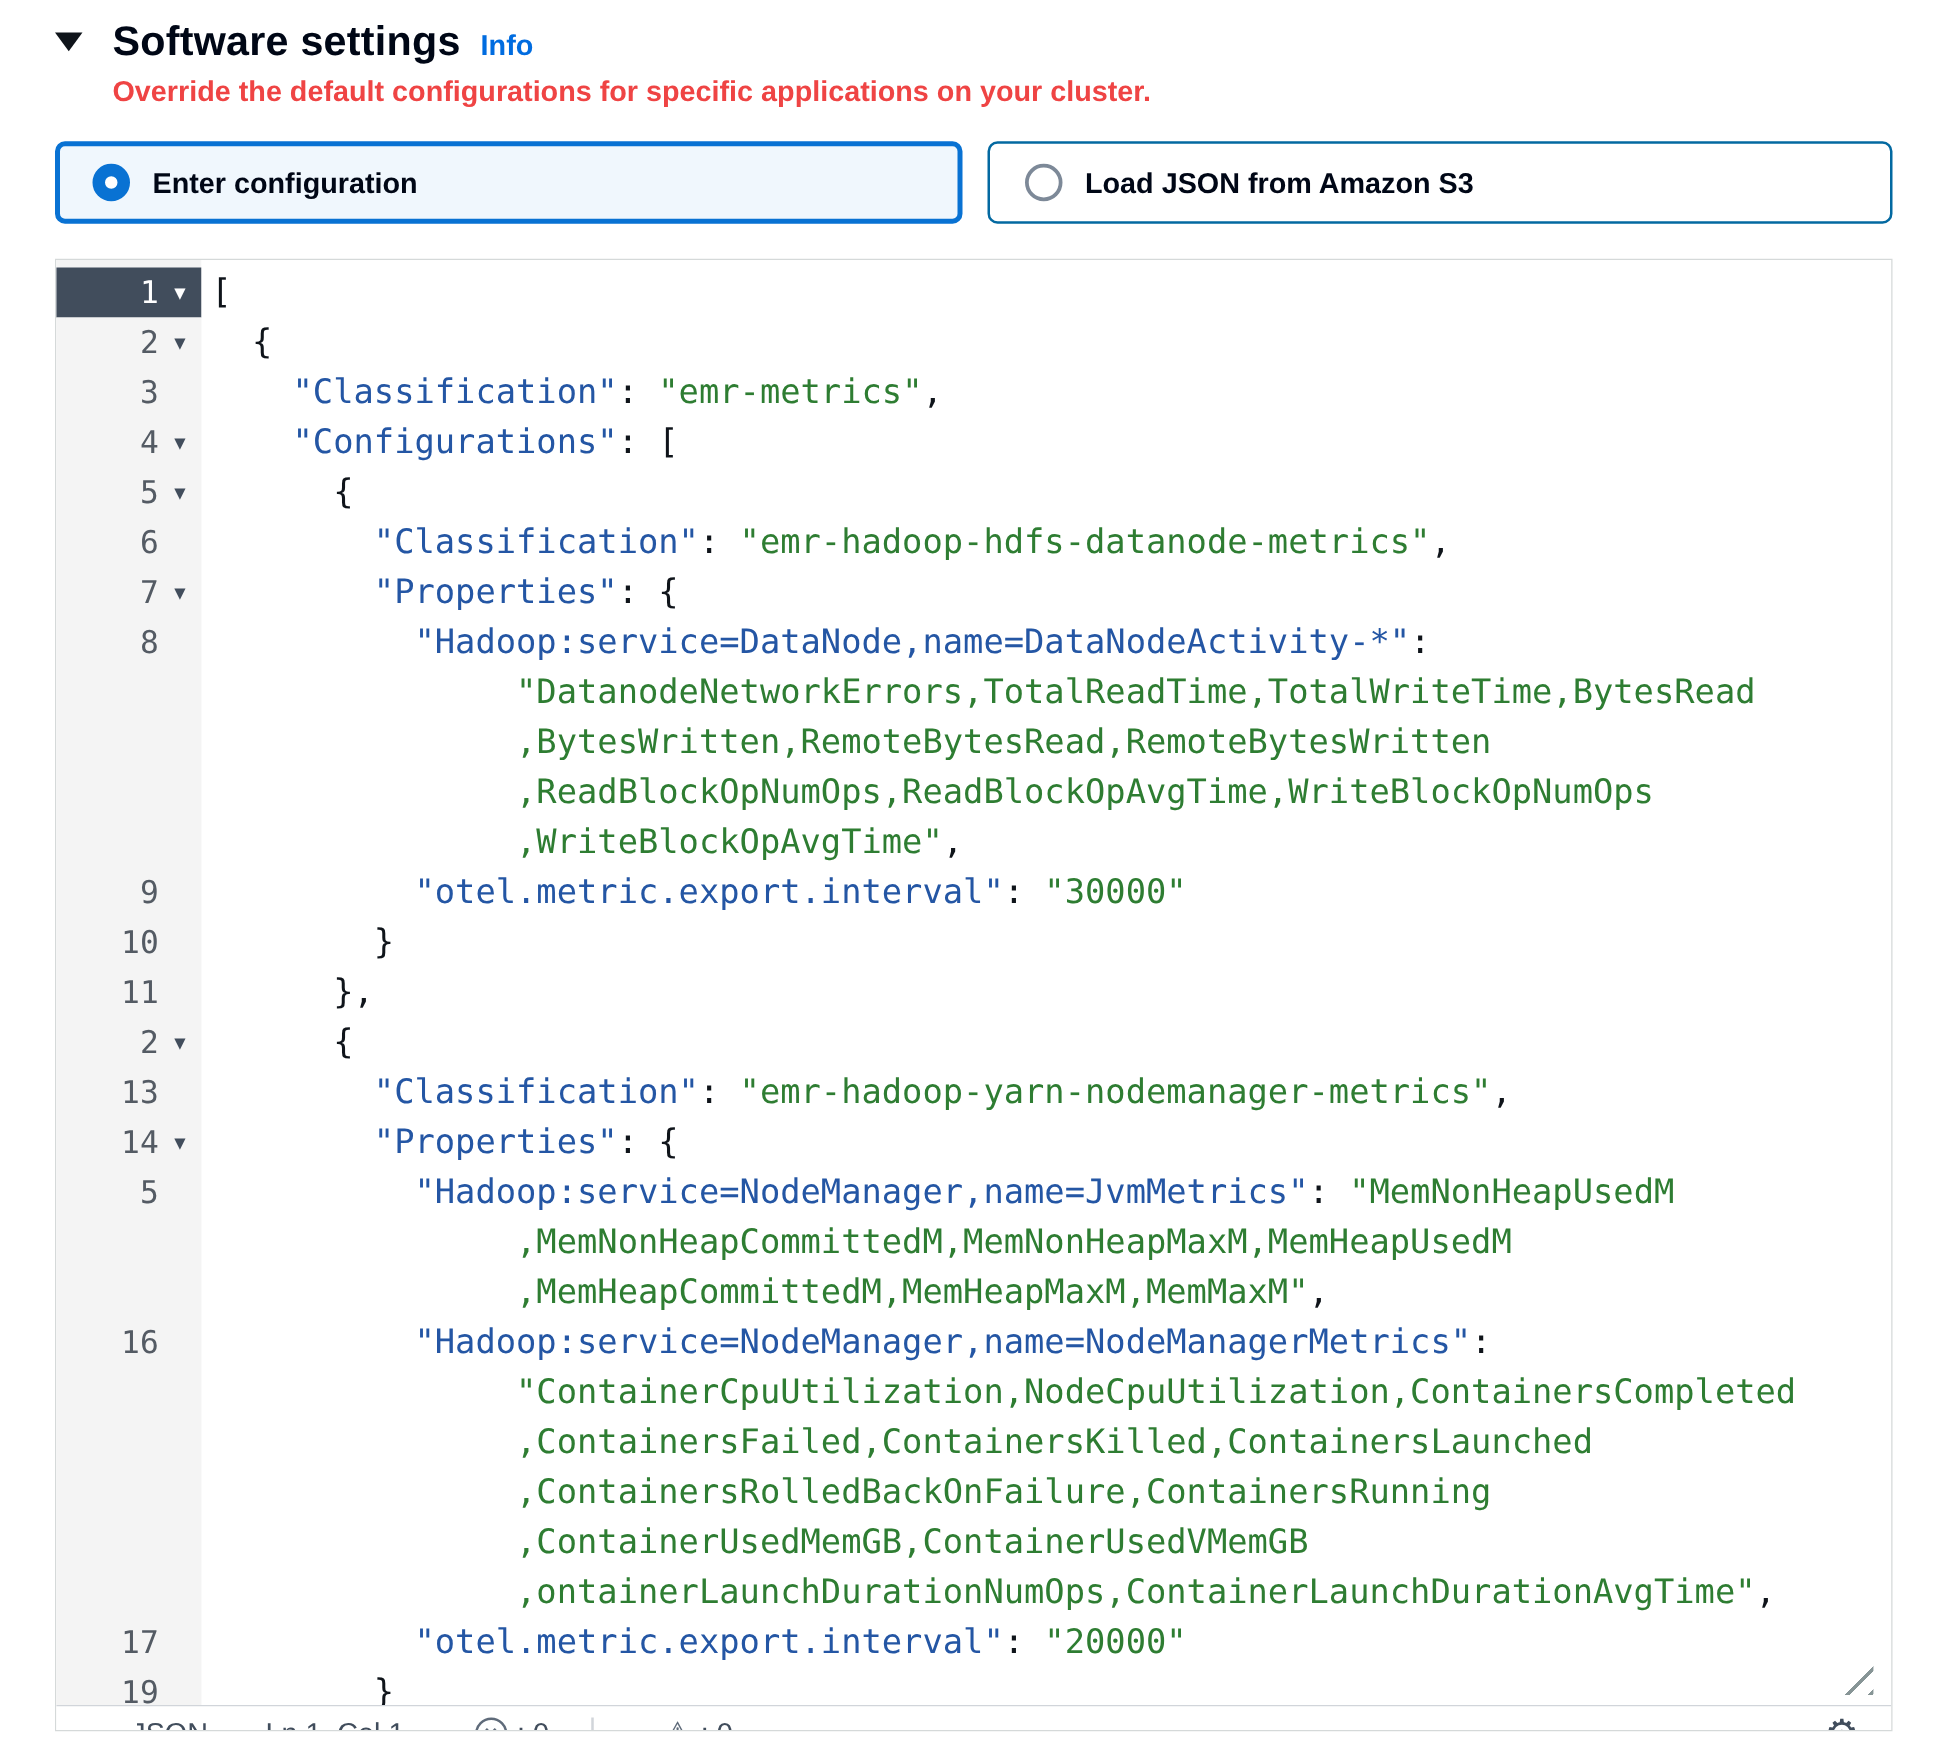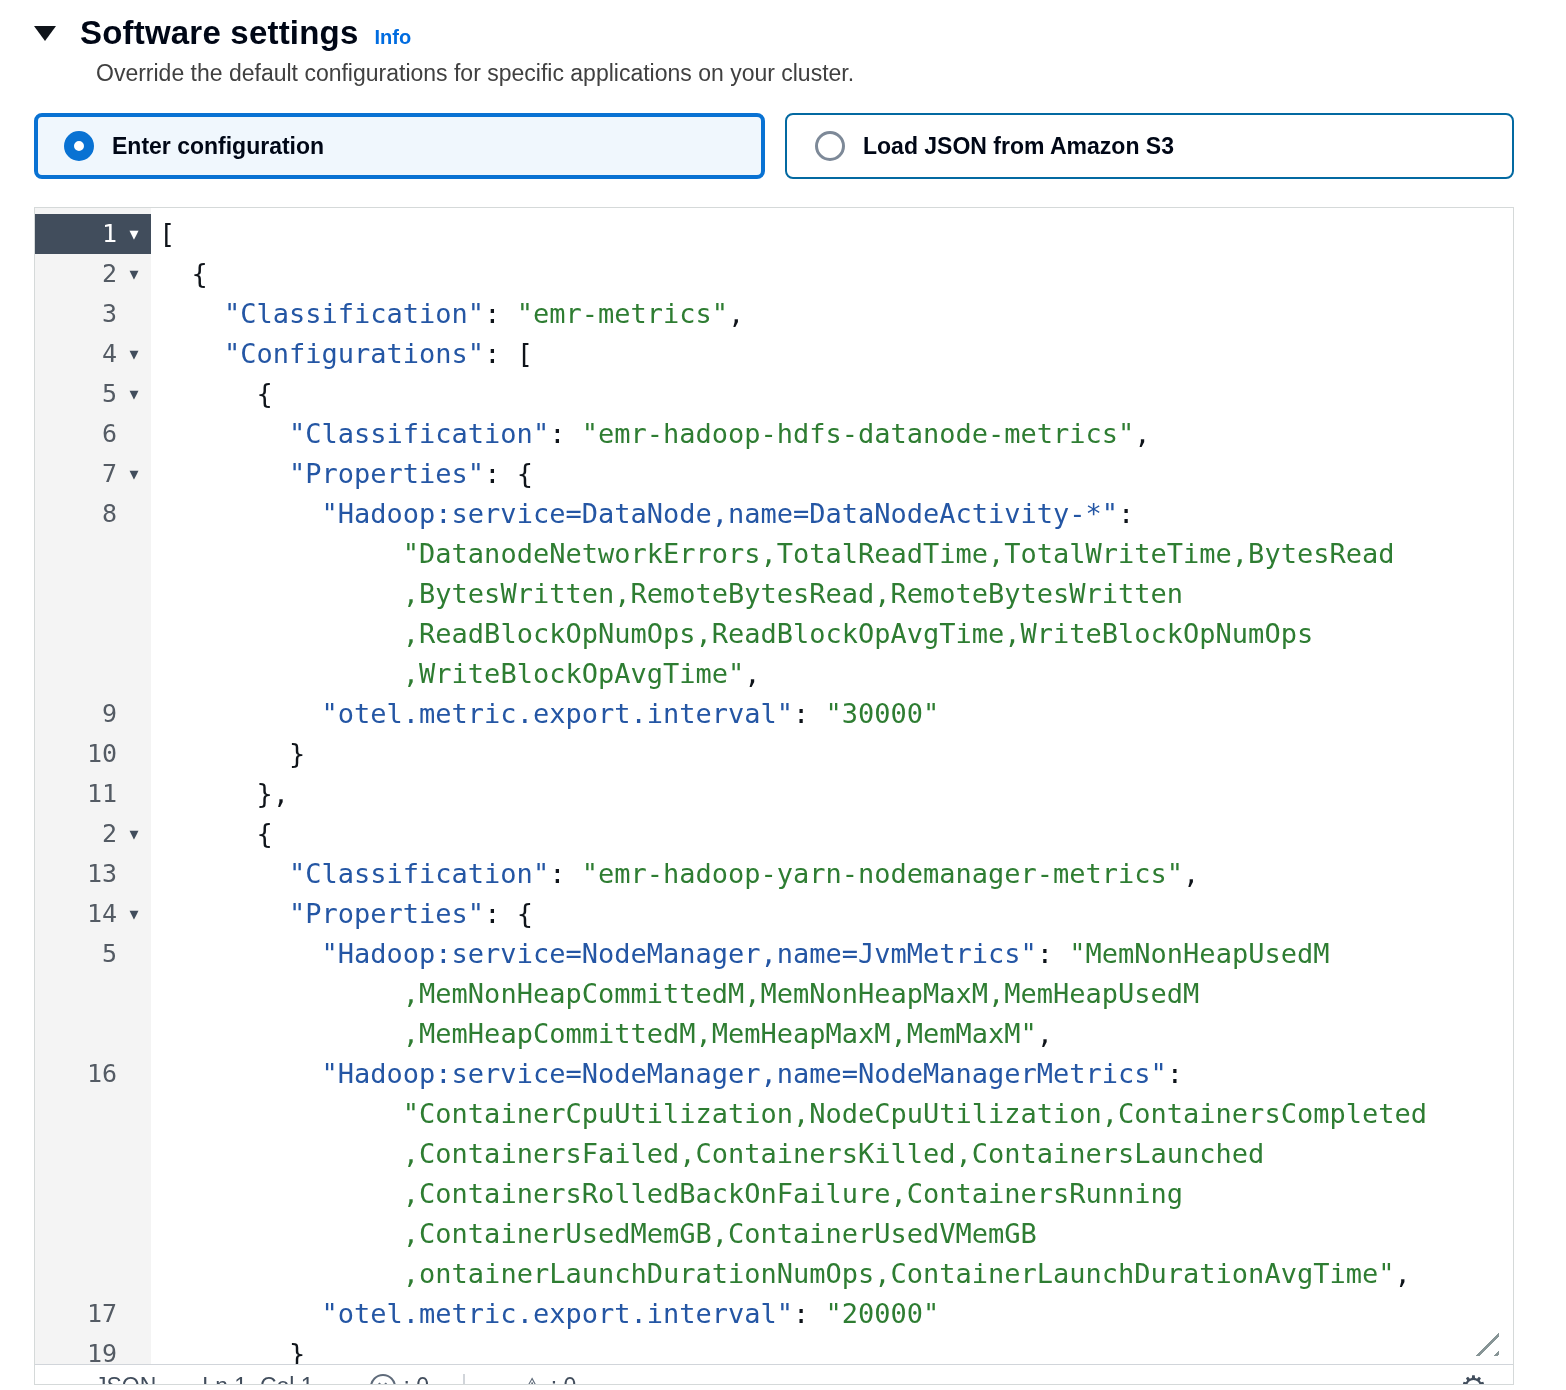--- a/index.html
+++ b/index.html
@@ -1,27 +1,27 @@
 <!DOCTYPE html>
 <html style="--accent: #0972d3; --link: #006ce0; --tile-bg-selected: #f0f7fd; --code-key: #2456a4; --code-str: #2e7d32; --code-pln: #0f141a; --gutter-bg: #f4f4f4; --gutter-fg: #545b64; --active-bg: #414d5c; --active-fg: #ffffff;"><head>
 <meta charset="utf-8">
 <style>
   * { margin:0; padding:0; box-sizing:border-box; }
   html,body { width:1566px; height:1390px; overflow:hidden; background:#ffffff;
               font-family:"Liberation Sans", sans-serif; color:#000716; }
-  .page { padding:14px 52px 0 34px; }
+  .page { padding:14px 52px 0 44px; }
 
   
   .header-row { display:flex; align-items:baseline; }
   .caret { width:0; height:0; border-left:11px solid transparent; border-right:11px solid transparent;
            border-top:15px solid #0f141a; margin-right:24px; cursor:pointer; position:relative; top:-3px; }
   h1 { font-size:33px; font-weight:700; color:#000716; letter-spacing:.2px; }
-  .info { margin-left:16px; font-size:20px; font-weight:700; color:var(--link,#006ce0);
+  .info { margin-left:16px; font-size:23px; font-weight:700; color:var(--link,#006ce0);
           text-decoration:none; cursor:pointer;text-align:right; }
-  .subtitle { margin:8px 0 0 62px; font-size:23px; color:#404040; }
+  .subtitle { margin:8px 0 0 46px; font-size:23px; color:#ef4444;font-weight:bold; }
 
   
   .tiles { display:flex; gap:20px; margin-top:26px;font-weight:bold; }
   .tile { flex:1; height:66px; display:flex; align-items:center; padding-left:28px;
           border:2px solid #0369a1; border-radius:8px; background:#ffffff; cursor:pointer; }
   .tile.selected { border:4px solid var(--accent,#0972d3); background:var(--tile-bg-selected,#f0f7fd); padding-left:26px; }
   .radio { width:30px; height:30px; border-radius:50%; border:3px solid #7d8998; background:#fff; flex:0 0 auto; }
   .tile.selected .radio { border:10px solid var(--accent,#0972d3); }
   .tile-label { margin-left:18px; font-size:23px; color:#000716; }
 

